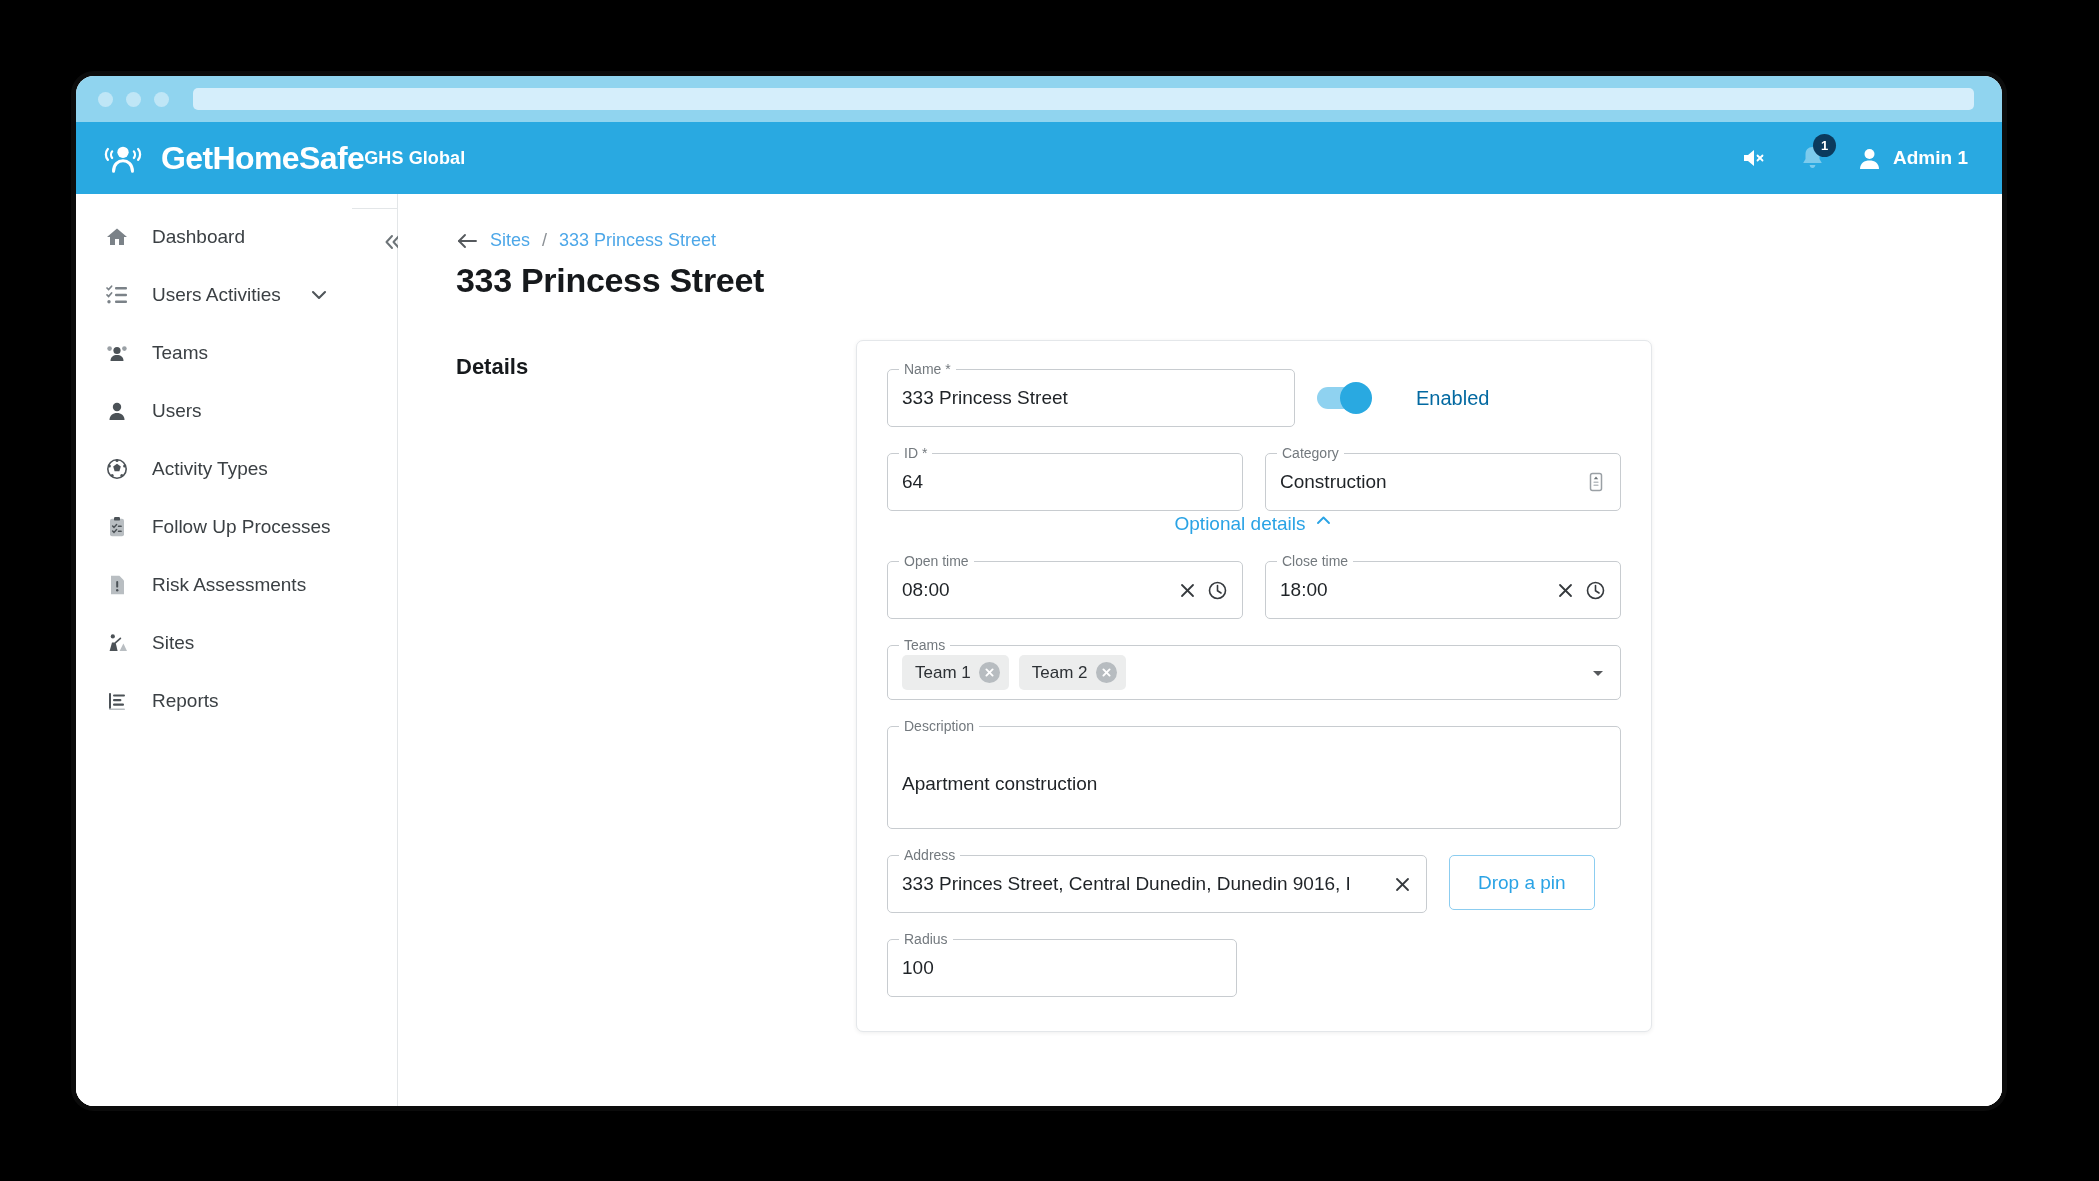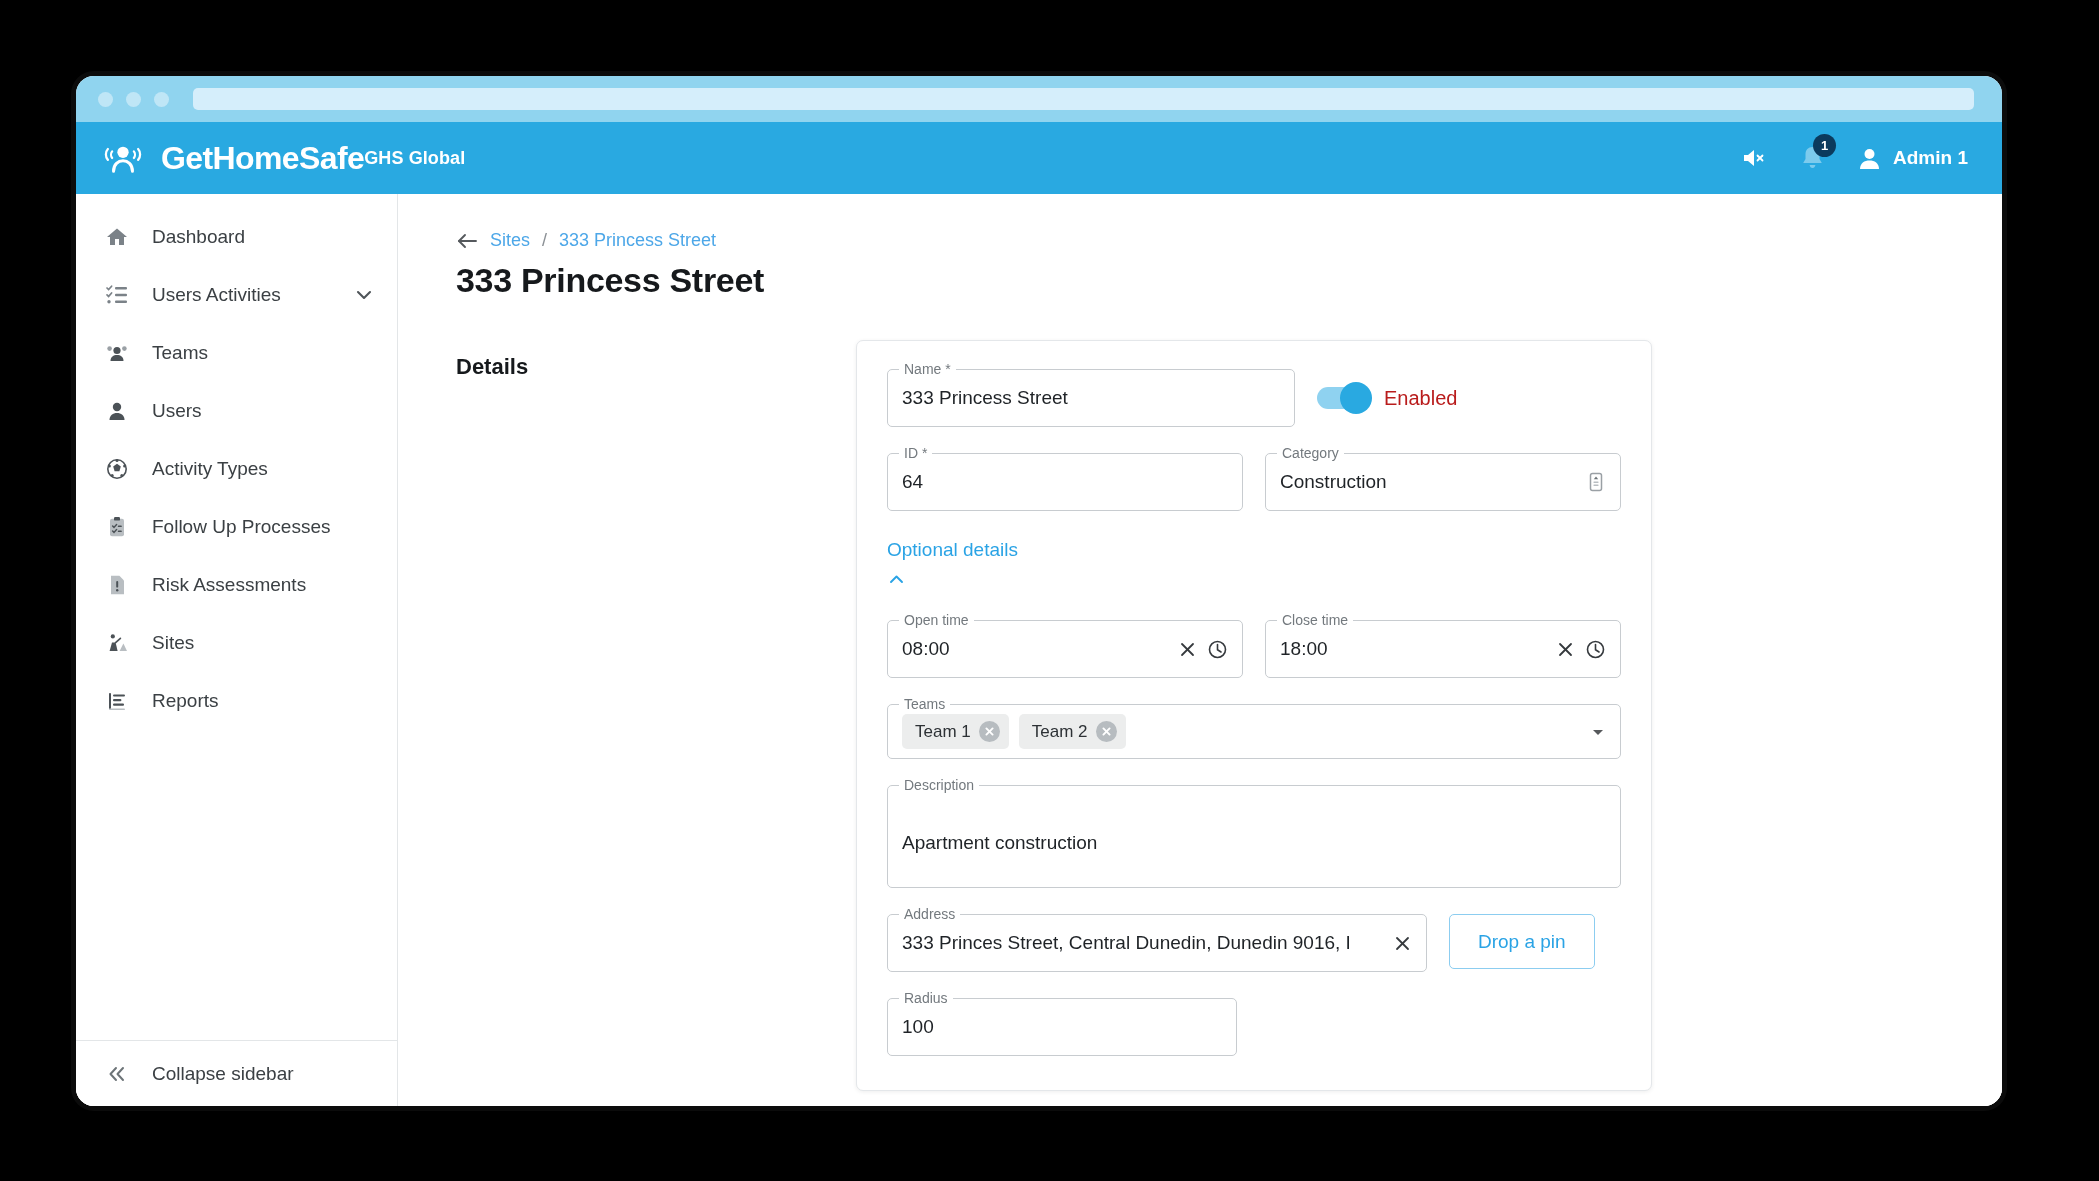--- a/index.html
+++ b/index.html
@@ -112,21 +112,20 @@
     height: calc(1030px - 46px - 72px);
     background: #ffffff;
   }
 
   
   .sidebar {
     width: 322px;
     background: #ffffff;
     border-right: 1px solid #e3e6e8;
     display: flex;
-    flex-direction: column;
     padding-top: 14px;
   }
   .nav-list { flex: 1; }
   .nav-item {
     display: flex;
     align-items: center;
     height: 58px;
     padding: 0 22px 0 26px;
     cursor: pointer;
     color: #33383d;
@@ -264,33 +263,31 @@
   }
   .toggle-knob {
     position: absolute;
     right: -3px;
     top: -5px;
     width: 32px;
     height: 32px;
     border-radius: 50%;
     background: #29a9e1;
   }
-  .toggle-label { font-size: 20px; color: #b91c1c; white-space: nowrap; }
+  .toggle-label { font-size: 20px; color: #0369a1; white-space: nowrap; margin-left: 32px; }
 
   
   .optional-link {
     display: flex;
-    align-items: flex-start;
+    align-items: flex-end;
     justify-content: center;
     gap: 9px;
-    margin-top: 28px;
     color: #2aa3e5;
     font-size: 19px;
     cursor: pointer;
-    flex-direction: column;
   }
 
   
   .chips-field { height: 55px; display: flex; align-items: center; gap: 10px; }
   .chip {
     display: flex;
     align-items: center;
     gap: 8px;
     background: #eceded;
     border-radius: 5px;

